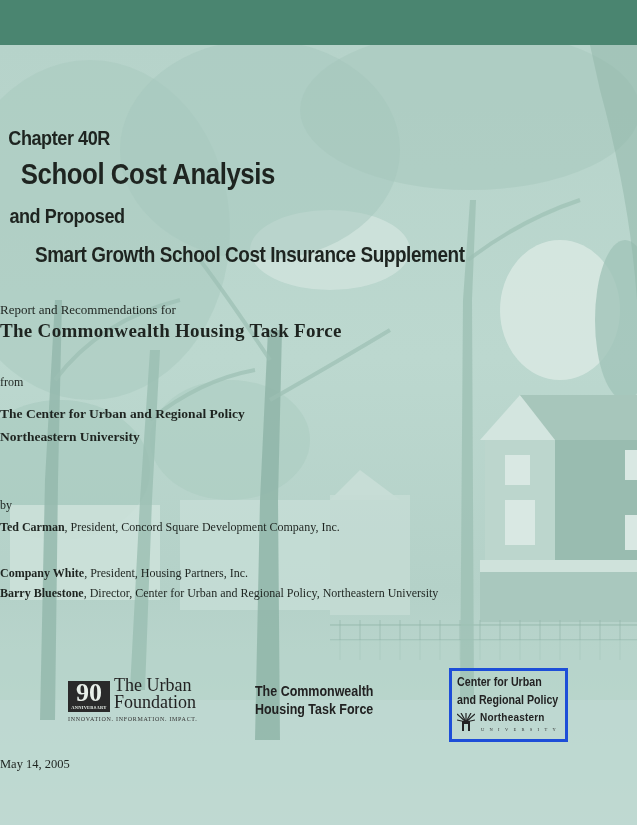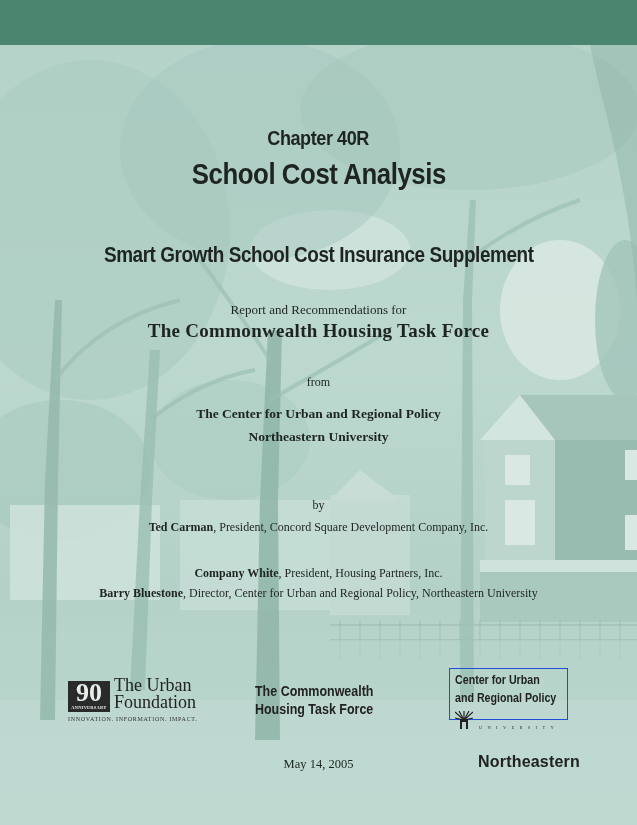--- a/index.html
+++ b/index.html
@@ -2,21 +2,21 @@
 <html><head>
 <meta charset="utf-8">
 <style>
   html, body { margin: 0; padding: 0; }
   body { width: 637px; height: 825px; overflow: hidden; background: #b9d6cd; position: relative; font-family: "Liberation Serif", serif; color: #1e2420; }
   .header-bar { position: absolute; left: 0; top: 0; width: 637px; height: 45px; background: #4a8570; }
   .bg { position: absolute; left: 0; top: 45px; width: 637px; height: 780px; overflow: hidden;
         background: linear-gradient(180deg, #b6d3ca 0%, #bcd8cf 40%, #b4d1c8 70%, #c4ddd6 100%); }
   .bg svg { position: absolute; left: 0; top: 0; }
   .content { position: absolute; left: 0; top: 0; width: 637px; height: 825px; }
-  .center { position: absolute; left: 0; width: 637px; text-align: center; }
+  .center { position: absolute; left: 0; width: 637px; text-align: left; }
   .cond { font-family: "Liberation Sans", sans-serif; font-weight: bold; letter-spacing: -0.5px; transform-origin: center; }
   .t1 { top: 126px; font-size: 21px; }
   .t2 { top: 157px; font-size: 30px; }
   .t3 { top: 204px; font-size: 21px; }
   .t4 { top: 242px; font-size: 22px; }
   .narrow { display: inline-block; transform: scaleX(0.86); }
   .serif-sm { font-family: "Liberation Serif", serif; font-size: 13px; }
   .r1 { top: 302px; }
   .r2 { top: 320px; font-size: 19px; font-weight: bold; letter-spacing: 0.3px; }
   .r3 { top: 375px; font-size: 12px; }
@@ -32,26 +32,26 @@
   .tbf { position: absolute; left: 68px; top: 680px; width: 140px; height: 46px; }
   .tbf-badge { position: absolute; left: 0; top: 1px; width: 42px; height: 31px; background: #2a2a2a; color: #e8efe9; text-align: center; font-weight: bold; }
   .tbf-90 { font-family: "Liberation Serif", serif; font-size: 26px; line-height: 24px; display: block; }
   .tbf-ann { font-family: "Liberation Serif", serif; font-size: 4.5px; letter-spacing: 0.2px; display: block; }
   .tbf-name { position: absolute; left: 46px; top: -3px; font-family: "Liberation Serif", serif; font-size: 18px; line-height: 17px; color: #222; }
   .tbf-tag { position: absolute; left: 0; top: 36px; font-family: "Liberation Serif", serif; font-size: 6px; letter-spacing: 0.7px; color: #333; white-space: nowrap; }
   
   .chtf { position: absolute; left: 255px; top: 682px; font-family: "Liberation Sans", sans-serif; font-weight: bold; font-size: 14.5px; line-height: 18px; color: #222; }
   .chtf span { display: block; transform: scaleX(0.86); transform-origin: left; white-space: nowrap; }
   
-  .curp { position: absolute; left: 449px; top: 668px; width: 119px; height: 52px; border: 1px solid #1d4ed8; box-sizing: border-box; }
+  .curp { position: absolute; left: 449px; top: 668px; width: 119px; height: 74px; border: 3px solid #1d4ed8; box-sizing: border-box; }
   .curp-l { position: absolute; left: 5px; font-family: "Liberation Sans", sans-serif; font-weight: bold; font-size: 13px; color: #222; white-space: nowrap; transform: scaleX(0.82); transform-origin: left; }
   .curp-l1 { top: 3px; }
   .curp-l2 { top: 21px; }
   .nu-icon { position: absolute; left: 5px; top: 42px; width: 18px; height: 18px; }
-  .nu-name { position: absolute; left: 28px; top: 41px; font-family: "Liberation Sans", sans-serif; font-weight: bold; font-size: 16px; color: #222; letter-spacing: 0.2px; margin-top: 43px; }
+  .nu-name { position: absolute; left: 28px; top: 41px; font-family: "Liberation Sans", sans-serif; font-weight: bold; font-size: 10px; color: #222; letter-spacing: 0.2px; }
   .nu-univ { position: absolute; left: 29px; top: 56px; font-family: "Liberation Serif", serif; font-size: 4.5px; letter-spacing: 5.3px; color: #333; }
 </style>
 </head>
 <body>
 
 <div class="header-bar"></div>
 
 <div class="bg">
   <svg width="637" height="780" viewBox="0 45 637 780">
 
@@ -118,20 +118,21 @@
       <path d="M270 400 Q340 360 390 330"></path>
       <path d="M270 360 Q230 300 200 260"></path>
       <path d="M468 260 Q520 220 580 200"></path>
     </g>
   </svg>
 </div>
 
 <div class="content">
   <div class="center cond t1"><span class="narrow">Chapter 40R</span></div>
   <div class="center cond t2"><span class="narrow">School Cost Analysis</span></div>
+  <div class="center cond t3"><span class="narrow">and Proposed</span></div>
   <div class="center cond t4"><span class="narrow">Smart Growth School Cost Insurance Supplement</span></div>
 
   <div class="center serif-sm r1">Report and Recommendations for</div>
   <div class="center r2">The Commonwealth Housing Task Force</div>
   <div class="center r3">from</div>
   <div class="center r4">The Center for Urban and Regional Policy</div>
   <div class="center r5">Northeastern University</div>
 
   <div class="center by">by</div>
   <div class="center a1"><b>Ted Carman</b><span>, President, Concord Square Development Company, Inc.</span></div>

